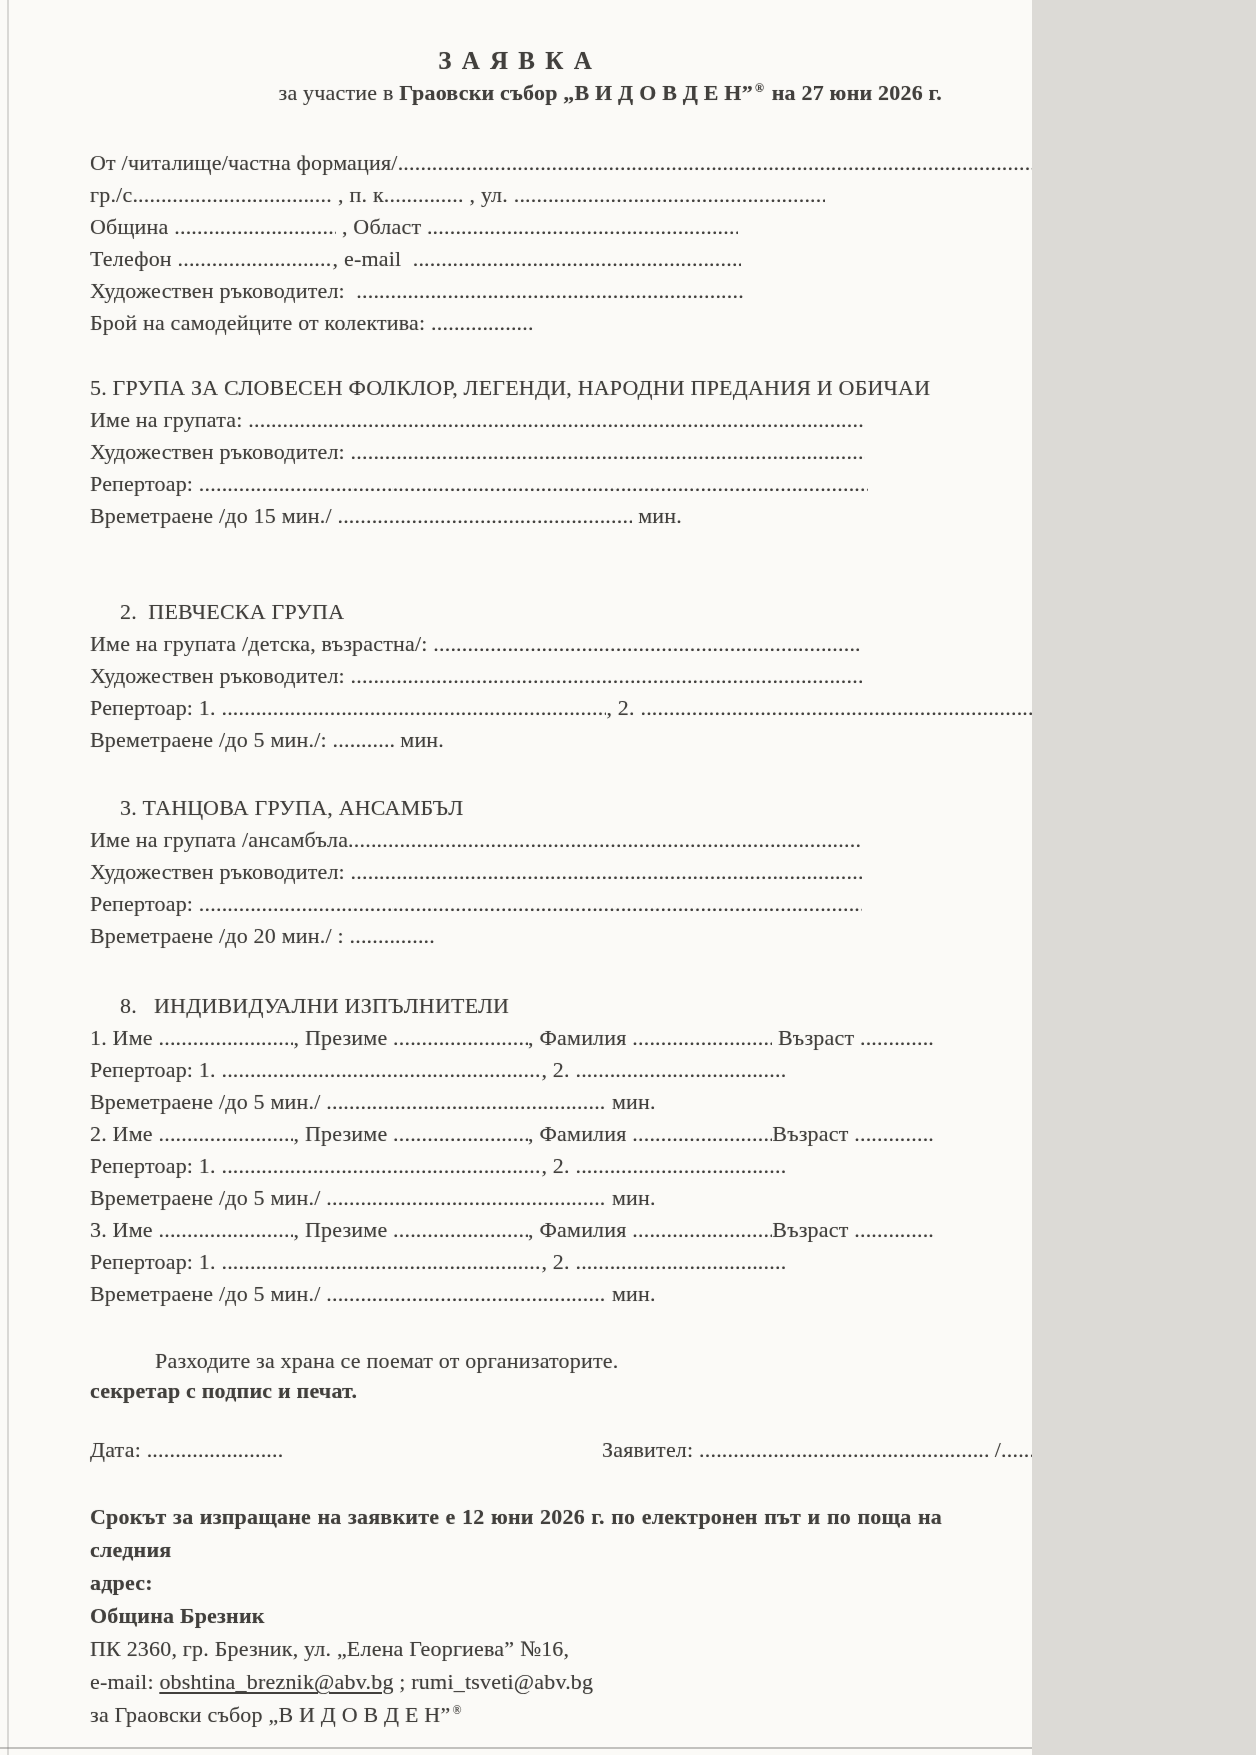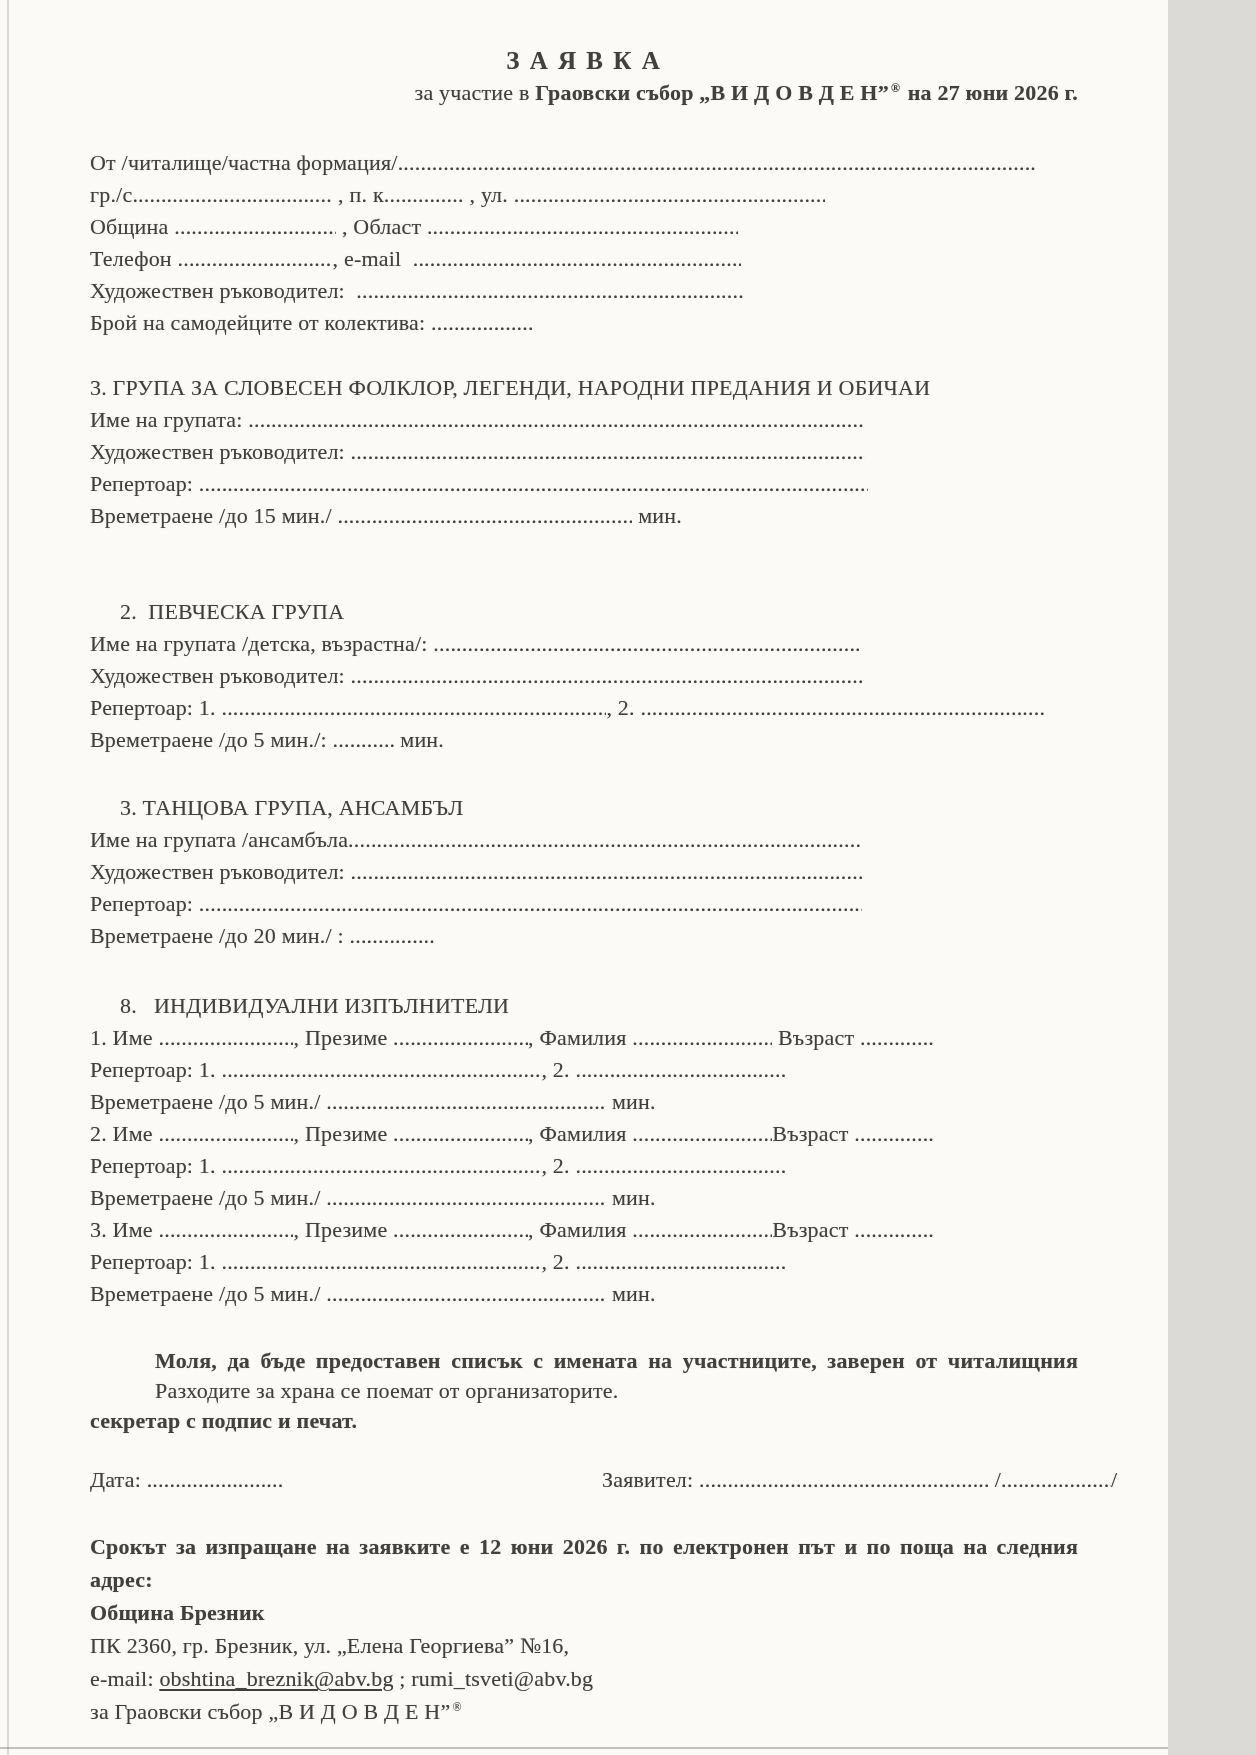--- a/index.html
+++ b/index.html
@@ -1,18 +1,18 @@
 <!DOCTYPE html>
 <html><head>
 <meta charset="utf-8">
 <title>Document</title>
 <style>
   html,body{margin:0;padding:0;}
   body{background:#dcdad6;}
-  .page{width:1168px;height:1755px;background:#fbfaf7;position:relative;overflow:hidden;
+  .page{width:1032px;height:1755px;background:#fbfaf7;position:relative;overflow:hidden;
         font-family:"Liberation Serif","DejaVu Serif",serif;color:#42403d;}
   .page::before{content:"";position:absolute;left:7px;top:0;height:100%;width:2px;background:rgba(130,128,124,0.28);}
   .page::after{content:"";position:absolute;left:0;bottom:6px;width:100%;height:2px;background:rgba(110,108,104,0.40);}
   .doc{padding:46px 90px 0 90px;font-size:22px;line-height:32px;letter-spacing:0.2px;
        text-shadow:0 0 1px rgba(66,64,61,0.35);}
   .title{text-align:center;font-weight:bold;font-size:25px;line-height:30px;letter-spacing:2px;}
   .subtitle{text-align:right;font-size:22px;line-height:34px;white-space:pre;}
   .b{font-weight:bold;}
   sup.reg{font-size:12px;vertical-align:super;line-height:0;margin:0 2px;}
   .line{white-space:pre;}
@@ -47,21 +47,21 @@
     <div class="applicant">
       <div class="line clip" style="width:945px"><span>От /читалище/частна формация/</span><span>............................................................................................................................................................................................................................................................................................................</span></div>
       <div class="line clip" style="width:735px"><span>гр./с</span><span class="d" style="width:200px">............................................................................................................................................................................................................................................................................................................</span><span> , п. к</span><span class="d" style="width:80px">............................................................................................................................................................................................................................................................................................................</span><span> , ул. </span><span>............................................................................................................................................................................................................................................................................................................</span></div>
       <div class="line clip" style="width:648px"><span>Община </span><span class="d" style="width:162px">............................................................................................................................................................................................................................................................................................................</span><span> , Област </span><span>............................................................................................................................................................................................................................................................................................................</span></div>
       <div class="line clip" style="width:651px"><span>Телефон </span><span class="d" style="width:155px">............................................................................................................................................................................................................................................................................................................</span><span>, e-mail  </span><span>............................................................................................................................................................................................................................................................................................................</span></div>
       <div class="line clip" style="width:653px"><span>Художествен ръководител:  </span><span>............................................................................................................................................................................................................................................................................................................</span></div>
       <div class="line clip" style="width:445px"><span>Брой на самодейците от колектива: </span><span>............................................................................................................................................................................................................................................................................................................</span></div>
     </div>
 
     <div class="sec-1">
-      <div class="line">3. ГРУПА ЗА СЛОВЕСЕН ФОЛКЛОР, ЛЕГЕНДИ, НАРОДНИ ПРЕДАНИЯ И ОБИЧАИ</div>
+      <div class="line">5. ГРУПА ЗА СЛОВЕСЕН ФОЛКЛОР, ЛЕГЕНДИ, НАРОДНИ ПРЕДАНИЯ И ОБИЧАИ</div>
       <div class="line clip" style="width:775px"><span>Име на групата: </span><span>............................................................................................................................................................................................................................................................................................................</span></div>
       <div class="line clip" style="width:775px"><span>Художествен ръководител: </span><span>............................................................................................................................................................................................................................................................................................................</span></div>
       <div class="line clip" style="width:778px"><span>Репертоар: </span><span>............................................................................................................................................................................................................................................................................................................</span></div>
       <div class="line"><span>Времетраене /до 15 мин./ </span><span class="d" style="width:295px">............................................................................................................................................................................................................................................................................................................</span><span> мин.</span></div>
     </div>
 
     <div class="sec-2">
       <div class="line head-ind">2.  ПЕВЧЕСКА ГРУПА</div>
       <div class="line clip" style="width:770px"><span>Име на групата /детска, възрастна/: </span><span>............................................................................................................................................................................................................................................................................................................</span></div>
       <div class="line clip" style="width:772px"><span>Художествен ръководител: </span><span>............................................................................................................................................................................................................................................................................................................</span></div>
@@ -87,21 +87,20 @@
       <div class="line clip" style="width:845px"><span>2. Име </span><span class="d" style="width:135px">............................................................................................................................................................................................................................................................................................................</span><span>, Презиме </span><span class="d" style="width:135px">............................................................................................................................................................................................................................................................................................................</span><span>, Фамилия </span><span class="d" style="width:140px">............................................................................................................................................................................................................................................................................................................</span><span>Възраст </span><span>............................................................................................................................................................................................................................................................................................................</span></div>
       <div class="line clip" style="width:695px"><span>Репертоар: 1. </span><span class="d" style="width:320px">............................................................................................................................................................................................................................................................................................................</span><span>, 2. </span><span>............................................................................................................................................................................................................................................................................................................</span></div>
       <div class="line"><span>Времетраене /до 5 мин./ </span><span class="d" style="width:280px">............................................................................................................................................................................................................................................................................................................</span><span> мин.</span></div>
 
       <div class="line clip" style="width:845px"><span>3. Име </span><span class="d" style="width:135px">............................................................................................................................................................................................................................................................................................................</span><span>, Презиме </span><span class="d" style="width:135px">............................................................................................................................................................................................................................................................................................................</span><span>, Фамилия </span><span class="d" style="width:140px">............................................................................................................................................................................................................................................................................................................</span><span>Възраст </span><span>............................................................................................................................................................................................................................................................................................................</span></div>
       <div class="line clip" style="width:695px"><span>Репертоар: 1. </span><span class="d" style="width:320px">............................................................................................................................................................................................................................................................................................................</span><span>, 2. </span><span>............................................................................................................................................................................................................................................................................................................</span></div>
       <div class="line"><span>Времетраене /до 5 мин./ </span><span class="d" style="width:280px">............................................................................................................................................................................................................................................................................................................</span><span> мин.</span></div>
     </div>
 
     <div class="notes">
-      <div class="line wrap jline indent b">Моля, да бъде предоставен списък с имената на участниците, заверен от читалищния</div>
       <div class="line indent">Разходите за храна се поемат от организаторите.</div>
       <div class="line b">секретар с подпис и печат.</div>
     </div>
 
     <div class="sig-row"><span>Дата: </span><span class="d" style="width:135px">............................................................................................................................................................................................................................................................................................................</span><span class="sig-applicant"><span>Заявител: </span><span class="d" style="width:290px">............................................................................................................................................................................................................................................................................................................</span><span> /</span><span class="d" style="width:110px">............................................................................................................................................................................................................................................................................................................</span><span>/</span></span></div>
 
     <div class="footer">
       <div class="line wrap jline b">Срокът за изпращане на заявките е 12 юни 2026 г. по електронен път и по поща на следния</div>
       <div class="line b">адрес:</div>
       <div class="line b">Община Брезник</div>

